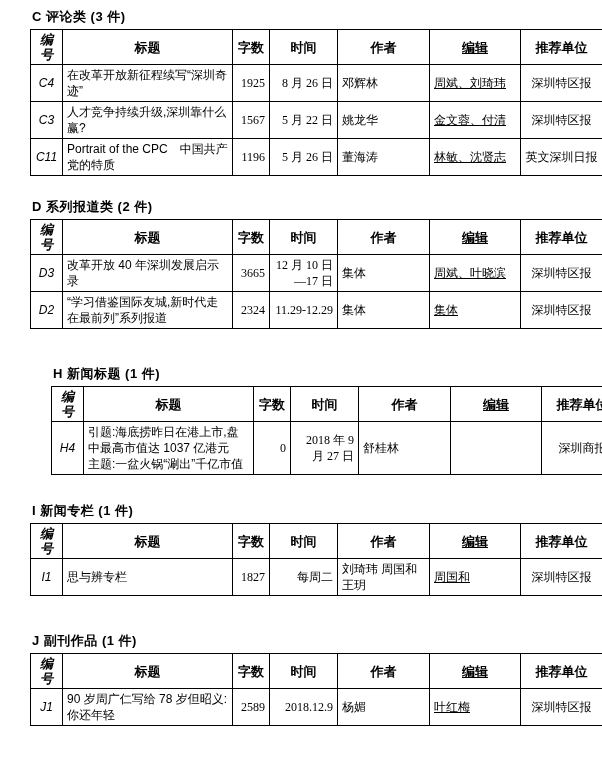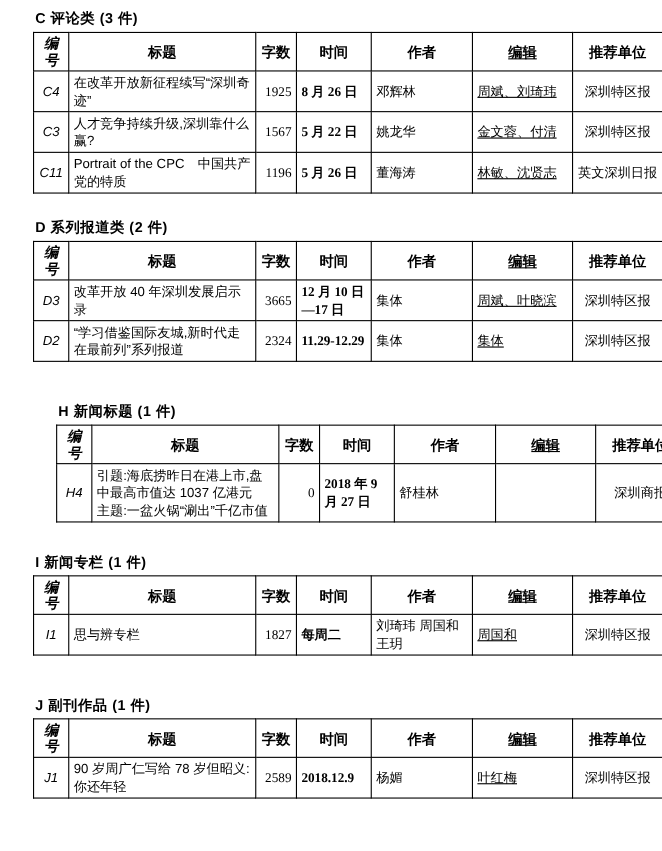--- a/index.html
+++ b/index.html
@@ -47,21 +47,21 @@
   }
   table.works th.col-id { padding: 2px 7px; }
   table.works td {
     line-height: 16px;
     padding: 2px 4px;
     height: 36px;
   }
   .col-id     { width: 32px;  text-align: center; font-style: italic; }
   .col-title  { width: 170px; text-align: left; white-space: pre-wrap; }
   .col-words  { width: 37px;  text-align: right; }
-  .col-time   { width: 68px;  text-align: left; font-weight: bold; }
+  .col-time   { width: 68px;  text-align: right; }
   .col-author { width: 92px;  text-align: left; }
   .col-editor { width: 91px;  text-align: left; text-decoration: underline; }
   .col-unit   { width: 82px;  text-align: center; }
   td.col-words, td.col-time {
     font-family: "Liberation Serif", serif;
   }
 </style>
 </head>
 <body>
 

